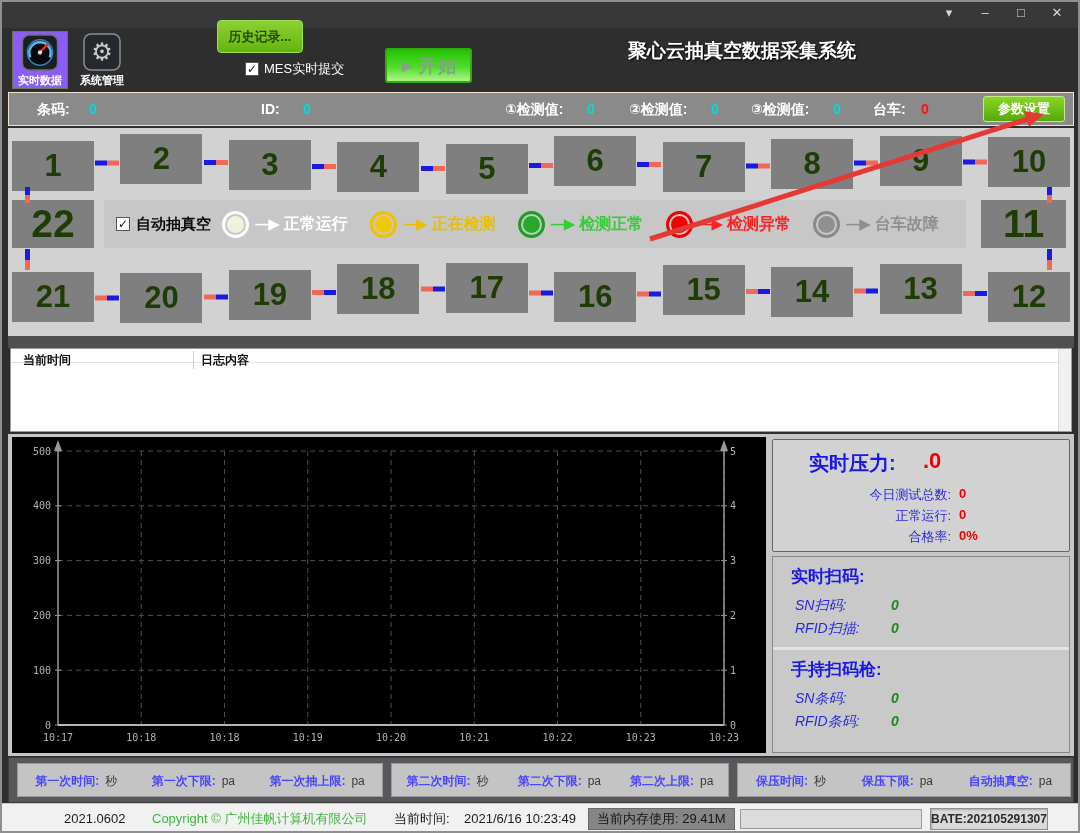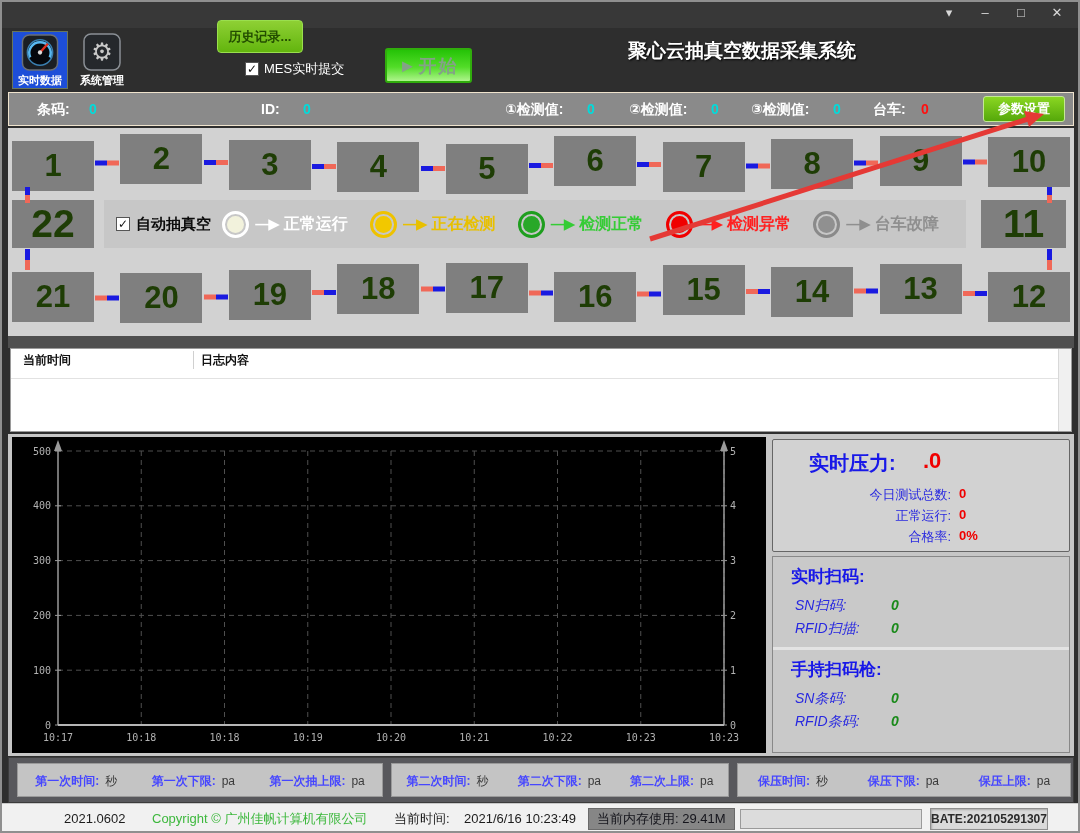--- a/index.html
+++ b/index.html
@@ -7,21 +7,21 @@
   .window { position:relative; width:1080px; height:833px; background:#2e2e2e; border:2px solid #8f8f8f; outline:1px solid #4a4a4a; overflow:hidden; }
 
   
   .titlebar { position:absolute; left:0; top:0; width:100%; height:26px; background:#383838; }
   .winctrls { position:absolute; right:10px; top:2px; display:flex; gap:14px; }
   .winbtn { width:22px; height:18px; color:#d8d8d8; font-size:13px; line-height:18px; text-align:center; cursor:default; }
 
   
   .toolbar { position:absolute; left:0; top:26px; width:100%; height:64px; background:#2e2e2e; }
   .tab { position:absolute; top:3px; width:56px; height:58px; display:flex; flex-direction:column; align-items:center; justify-content:flex-start; padding-top:2px; }
-  .tab.selected { background:#1d4ed8; border:1px solid #68755a; }
+  .tab.selected { background:#8b5cf6; border:1px solid #68755a; }
   .tab .ticon { width:38px; height:38px; }
   .tab .tlabel { color:#fff; font-size:11px; font-weight:bold; margin-top:2px; white-space:nowrap; }
   .btn-history { position:absolute; left:215px; top:18px; width:86px; height:33px; background:linear-gradient(180deg,#8ed034,#63b50e); border:1px solid #9adf4e; border-radius:4px; color:#234d00; font-weight:bold; font-size:13px; }
   .mes-check { position:absolute; left:243px; top:58px; display:flex; align-items:center; gap:5px; color:#fff; font-size:13px; }
   .btn-start { position:absolute; left:383px; top:46px; width:87px; height:35px; background:linear-gradient(180deg,#25c307 0%,#52dc28 55%,#aef48b 100%); border:2px solid #30ad0c; border-radius:3px; color:#84a287; font-weight:bold; font-size:18px; letter-spacing:2px; }
   .app-title { position:absolute; left:555px; top:36px; width:370px; text-align:center; color:#fff; font-size:19px; font-weight:bold; text-shadow:1px 1px 2px #000; white-space:nowrap; }
 
   
   .status-strip { position:absolute; left:6px; top:90px; width:1066px; height:34px; background:#8a8a8a; border:1px solid #efe3cd; }
   .ss-item { position:absolute; top:0; height:32px; line-height:32px; font-size:14px; font-weight:bold; color:#fff; white-space:nowrap; }
@@ -49,21 +49,21 @@
   .ind { display:flex; align-items:center; gap:6px; white-space:nowrap; }
   .circle { width:27px; height:27px; border-radius:50%; border:3px solid; display:flex; align-items:center; justify-content:center; background:transparent; }
   .circle i { display:block; width:17px; height:17px; border-radius:50%; }
   .dasharrow { font-size:15px; font-weight:bold; letter-spacing:-2px; }
   .ilabel { font-size:16px; font-weight:bold; }
 
   
   .log-panel { position:absolute; left:6px; top:334px; width:1066px; height:98px; }
   .log-dark { position:absolute; left:0; top:0; width:100%; height:12px; background:#4f4f4f; }
   .log-table { position:absolute; left:2px; top:12px; width:1062px; height:84px; background:#fff; border:1px solid #9a9a9a; }
-  .log-header { position:relative; height:30px; border-bottom:1px solid #e2e2e2; }
+  .log-header { position:relative; height:14px; border-bottom:1px solid #e2e2e2; }
   .log-h1 { position:absolute; left:12px; top:3px; font-size:12px; font-weight:bold; color:#111; }
   .log-h2 { position:absolute; left:190px; top:3px; font-size:12px; font-weight:bold; color:#111; }
   .log-colsep { position:absolute; left:182px; top:2px; width:1px; height:18px; background:#d0d0d0; }
   .log-scroll { position:absolute; right:0; top:0; width:13px; height:82px; background:#f0f0f0; border-left:1px solid #d8d8d8; }
 
   
   .chart-region { position:absolute; left:6px; top:432px; width:1066px; height:322px; background:#c6c6c6; }
   .chart { position:absolute; left:4px; top:3px; width:754px; height:316px; background:#000; }
 
   
@@ -421,21 +421,21 @@
         <span class="pitem"><span class="plabel">第一次抽上限:</span><span class="punit">pa</span></span>
       </div>
     <div class="param-group" id="pg1" style="left:382px;width:338px;">
         <span class="pitem"><span class="plabel">第二次时间:</span><span class="punit">秒</span></span>
         <span class="pitem"><span class="plabel">第二次下限:</span><span class="punit">pa</span></span>
         <span class="pitem"><span class="plabel">第二次上限:</span><span class="punit">pa</span></span>
       </div>
     <div class="param-group" id="pg2" style="left:728px;width:334px;">
         <span class="pitem"><span class="plabel">保压时间:</span><span class="punit">秒</span></span>
         <span class="pitem"><span class="plabel">保压下限:</span><span class="punit">pa</span></span>
-        <span class="pitem"><span class="plabel">保压上限:</span><span class="punit">pa</span></span>
+        <span class="pitem"><span class="plabel">自动抽真空:</span><span class="punit">pa</span></span>
       </div>
   </div>
 
   <div class="statusbar">
     <span class="sb-item" style="left:18px;margin-top:37px;">版本:</span>
     <span class="sb-item" style="left:62px;">2021.0602</span>
     <span class="sb-item sb-green" style="left:150px;">Copyright © 广州佳帆计算机有限公司</span>
     <span class="sb-item" style="left:392px;">当前时间:</span>
     <span class="sb-item" style="left:462px;">2021/6/16 10:23:49</span>
     <span class="mem-chip">

